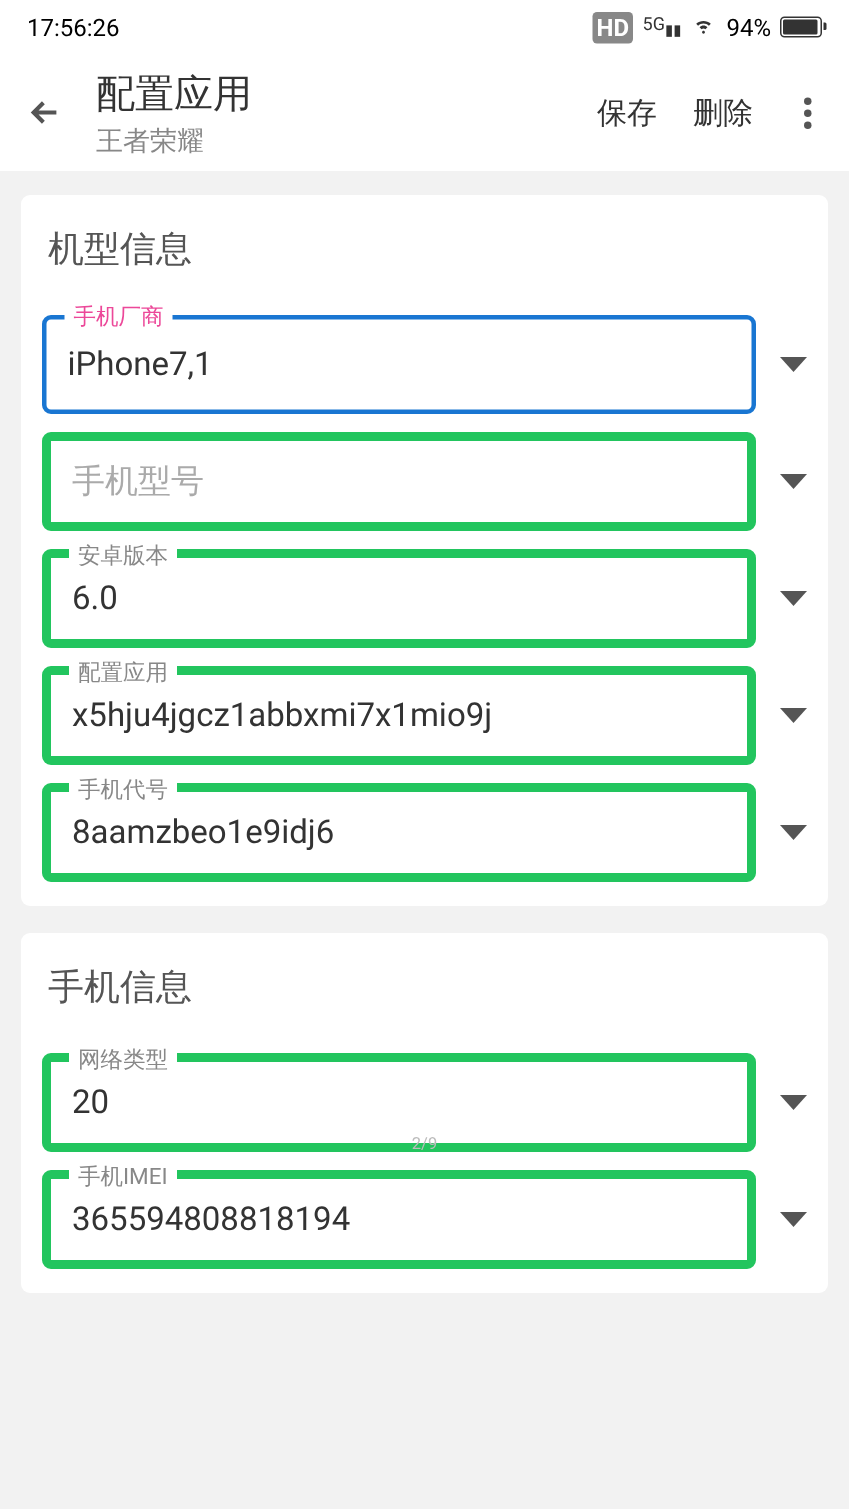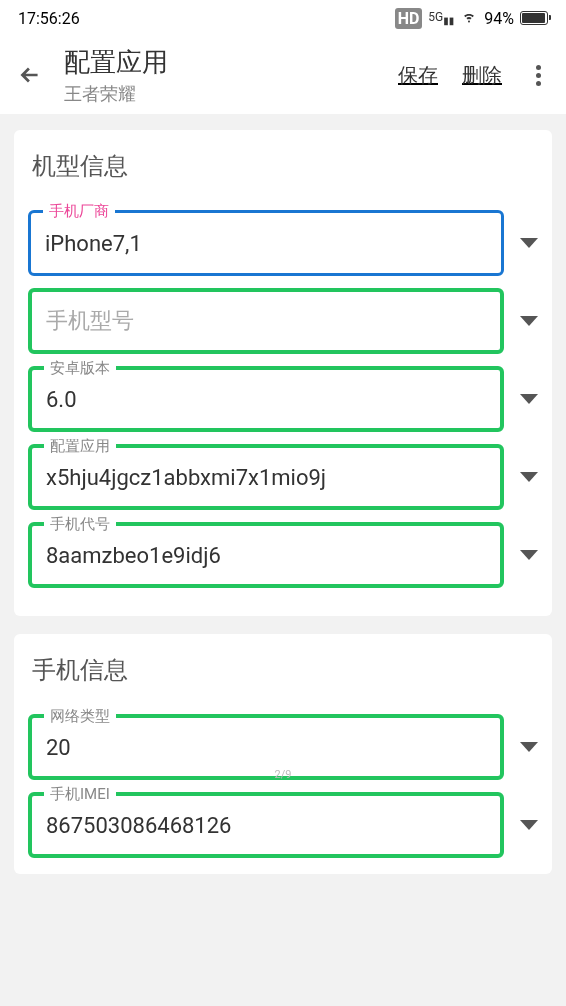--- a/index.html
+++ b/index.html
@@ -55,21 +55,20 @@
     }
     .header-subtitle {
       font-size: 18px;
       color: #888;
       margin-top: 2px;
     }
     .header-actions {
       display: flex;
       align-items: center;
       gap: 24px;
-      text-decoration: underline;
     }
     .header-action {
       font-size: 20px;
       color: #333;
       cursor: pointer;
     }
     .menu-dots {
       width: 24px;
       height: 24px;
       display: flex;
@@ -102,21 +101,21 @@
     }
     .field-row {
       display: flex;
       align-items: center;
       gap: 16px;
       margin-bottom: 12px;
     }
     .field-box {
       position: relative;
       flex: 1;
-      border: 4px solid #22c55e;
+      border: 6px solid #22c55e;
       border-radius: 6px;
       height: 66px;
       display: flex;
       align-items: center;
       padding: 0 14px;
       font-size: 22px;
       color: #333;
     }
     .field-box.active {
       border: 3px solid #1976d2;
@@ -278,21 +277,21 @@
     </div>
 
     <div class="field-row">
       <div class="field-box">
         <span class="field-label">配置应用</span>
         <span class="field-value">x5hju4jgcz1abbxmi7x1mio9j</span>
       </div>
       <div class="dropdown-arrow"></div>
     </div>
 
-    <div class="field-row" style="margin-bottom:12px;justify-content:center;">
+    <div class="field-row" style="margin-bottom:0;justify-content:center;">
       <div class="field-box">
         <span class="field-label">手机代号</span>
         <span class="field-value">8aamzbeo1e9idj6</span>
       </div>
       <div class="dropdown-arrow"></div>
     </div>
   </div>
 
   <div class="card">
     <div class="card-title">手机信息</div>
@@ -302,19 +301,19 @@
         <span class="field-label">网络类型</span>
         <span class="field-value">20</span>
       </div>
       <div class="dropdown-arrow"></div>
     </div>
 
     <div class="field-row" style="margin-bottom:0; position:relative;">
       <span class="page-indicator">2/9</span>
       <div class="field-box">
         <span class="field-label">手机IMEI</span>
-        <span class="field-value">867503086468126</span>
+        <span class="field-value">365594808818194</span>
       </div>
       <div class="dropdown-arrow"></div>
     </div>
   </div>
 
 </div>
 
 </body></html>

